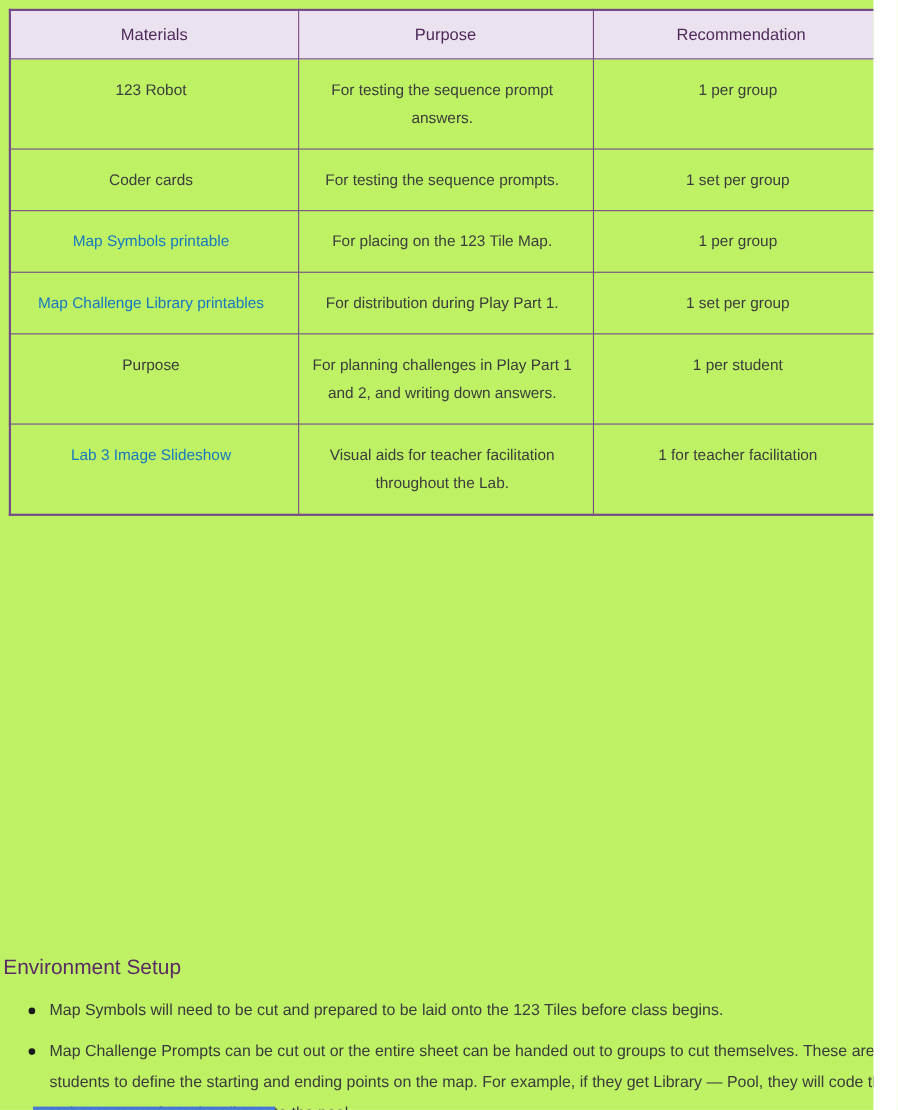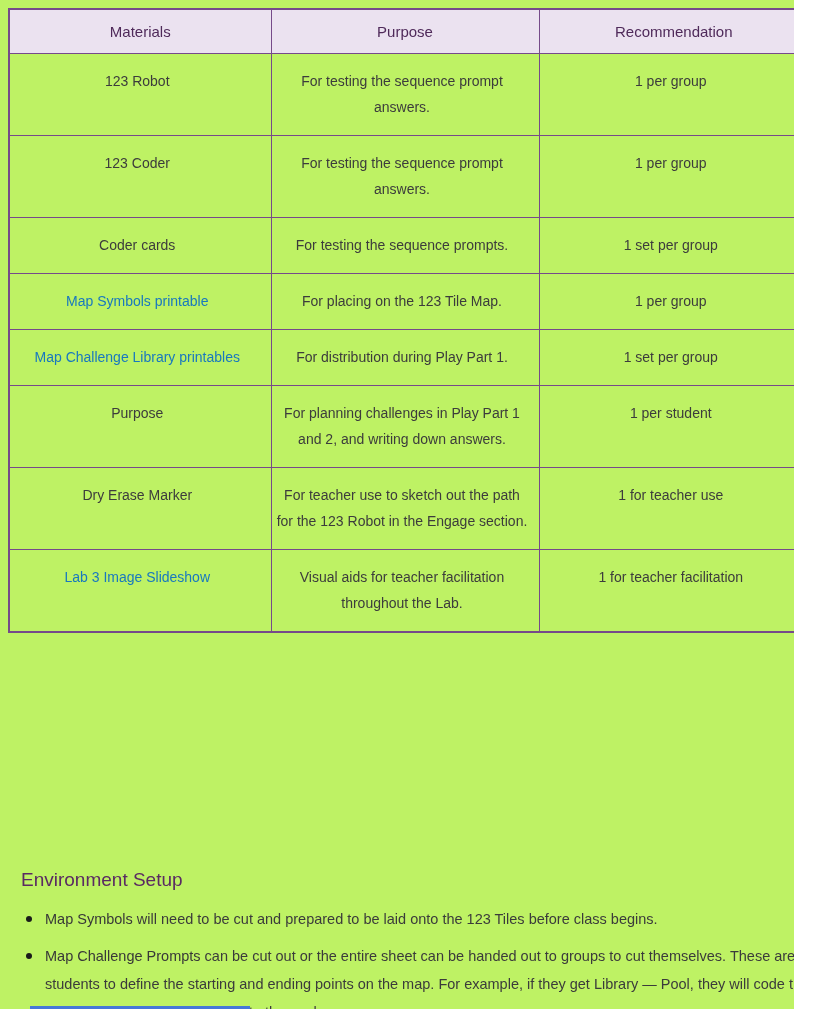--- a/index.html
+++ b/index.html
@@ -50,21 +50,21 @@
     vertical-align: top;
     color: #3c3c3c;
   }
   table.materials td a {
     color: #1878bf;
     text-decoration: none;
     cursor: pointer;
   }
   .section-title {
     position: absolute;
-    left: 21px;
+    left: 3px;
     top: 869px;
     font-size: 19px;
     color: #5a2a62;
     font-weight: 400;
   }
   .bullets {
     position: absolute;
     left: 0;
     top: 905px;
     width: 810px;
@@ -115,48 +115,38 @@
         <th>Recommendation</th>
       </tr>
     </thead>
     <tbody id="materials-tbody">
         <tr>
           <td>123 Robot</td>
           <td>For testing the sequence prompt answers.</td>
           <td>1 per group</td>
         </tr>
         <tr>
-          <td>123 Coder</td>
-          <td>For testing the sequence prompt answers.</td>
-          <td>1 per group</td>
-        </tr>
-        <tr>
           <td>Coder cards</td>
           <td>For testing the sequence prompts.</td>
           <td>1 set per group</td>
         </tr>
         <tr>
           <td><a>Map Symbols printable</a></td>
           <td>For placing on the 123 Tile Map.</td>
           <td>1 per group</td>
         </tr>
         <tr>
           <td><a>Map Challenge Library printables</a></td>
           <td>For distribution during Play Part 1.</td>
           <td>1 set per group</td>
         </tr>
         <tr>
           <td>Purpose</td>
           <td>For planning challenges in Play Part 1 and 2, and writing down answers.</td>
           <td>1 per student</td>
-        </tr>
-        <tr>
-          <td>Dry Erase Marker</td>
-          <td>For teacher use to sketch out the path for the 123 Robot in the Engage section.</td>
-          <td>1 for teacher use</td>
         </tr>
         <tr>
           <td><a>Lab 3 Image Slideshow</a></td>
           <td>Visual aids for teacher facilitation throughout the Lab.</td>
           <td>1 for teacher facilitation</td>
         </tr>
       </tbody>
   </table>
 
   <div class="section-title">Environment Setup</div>

